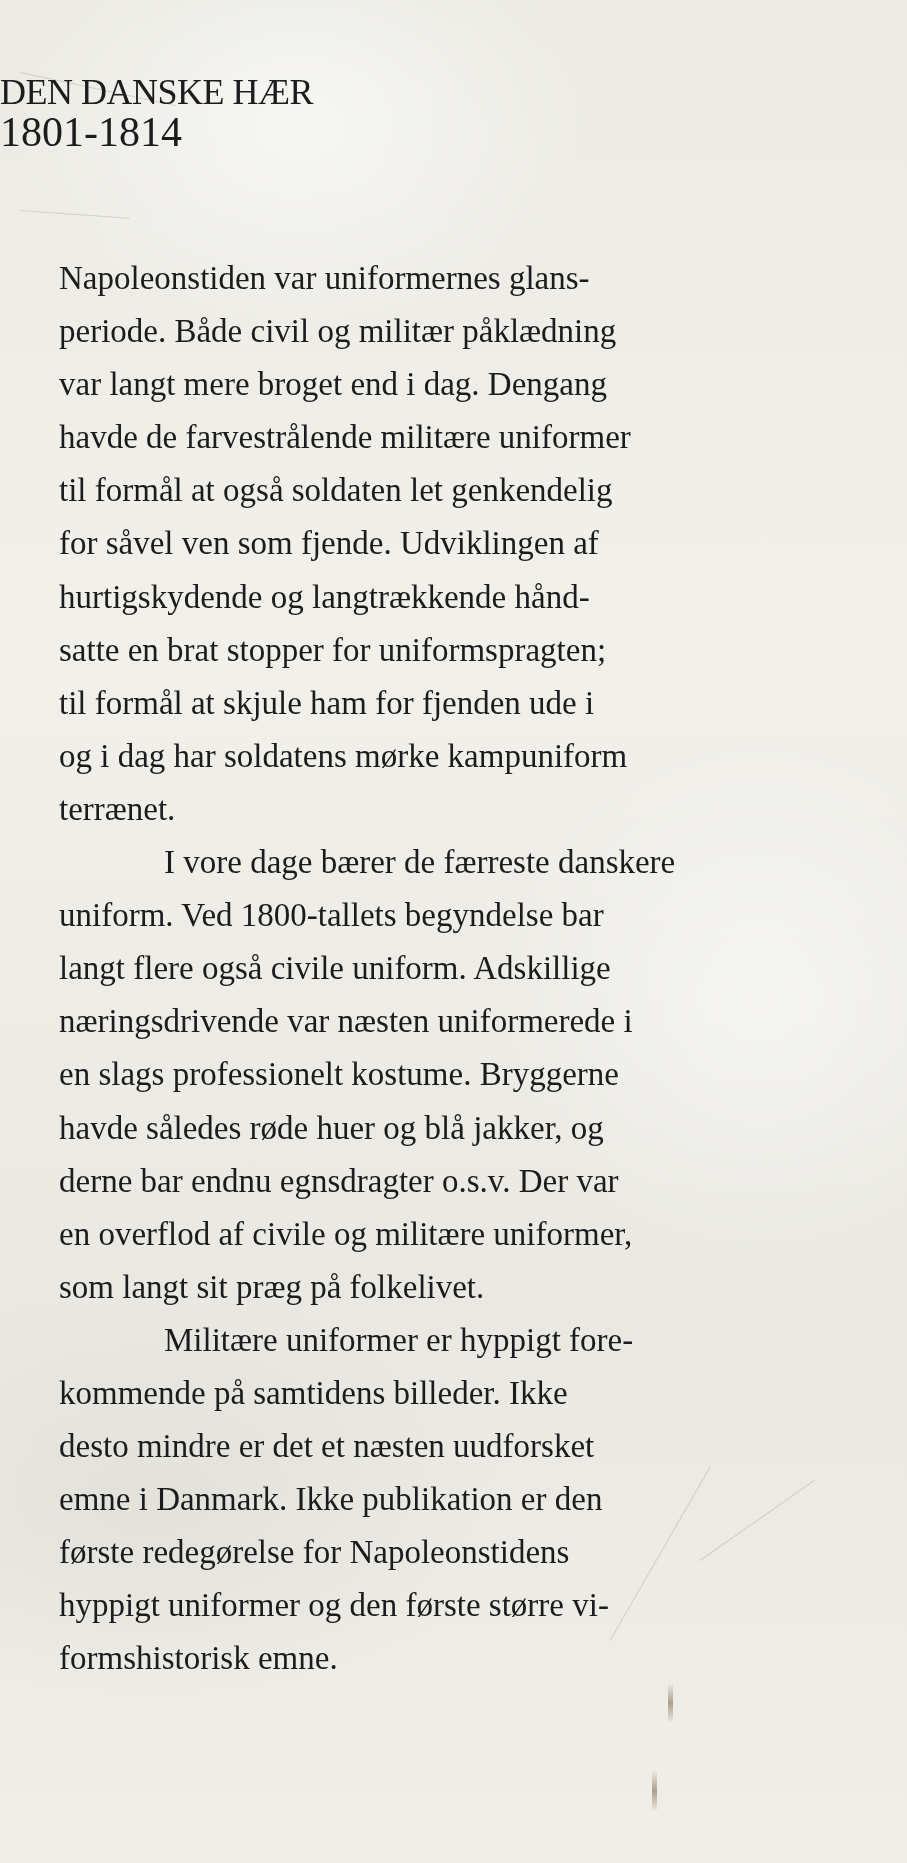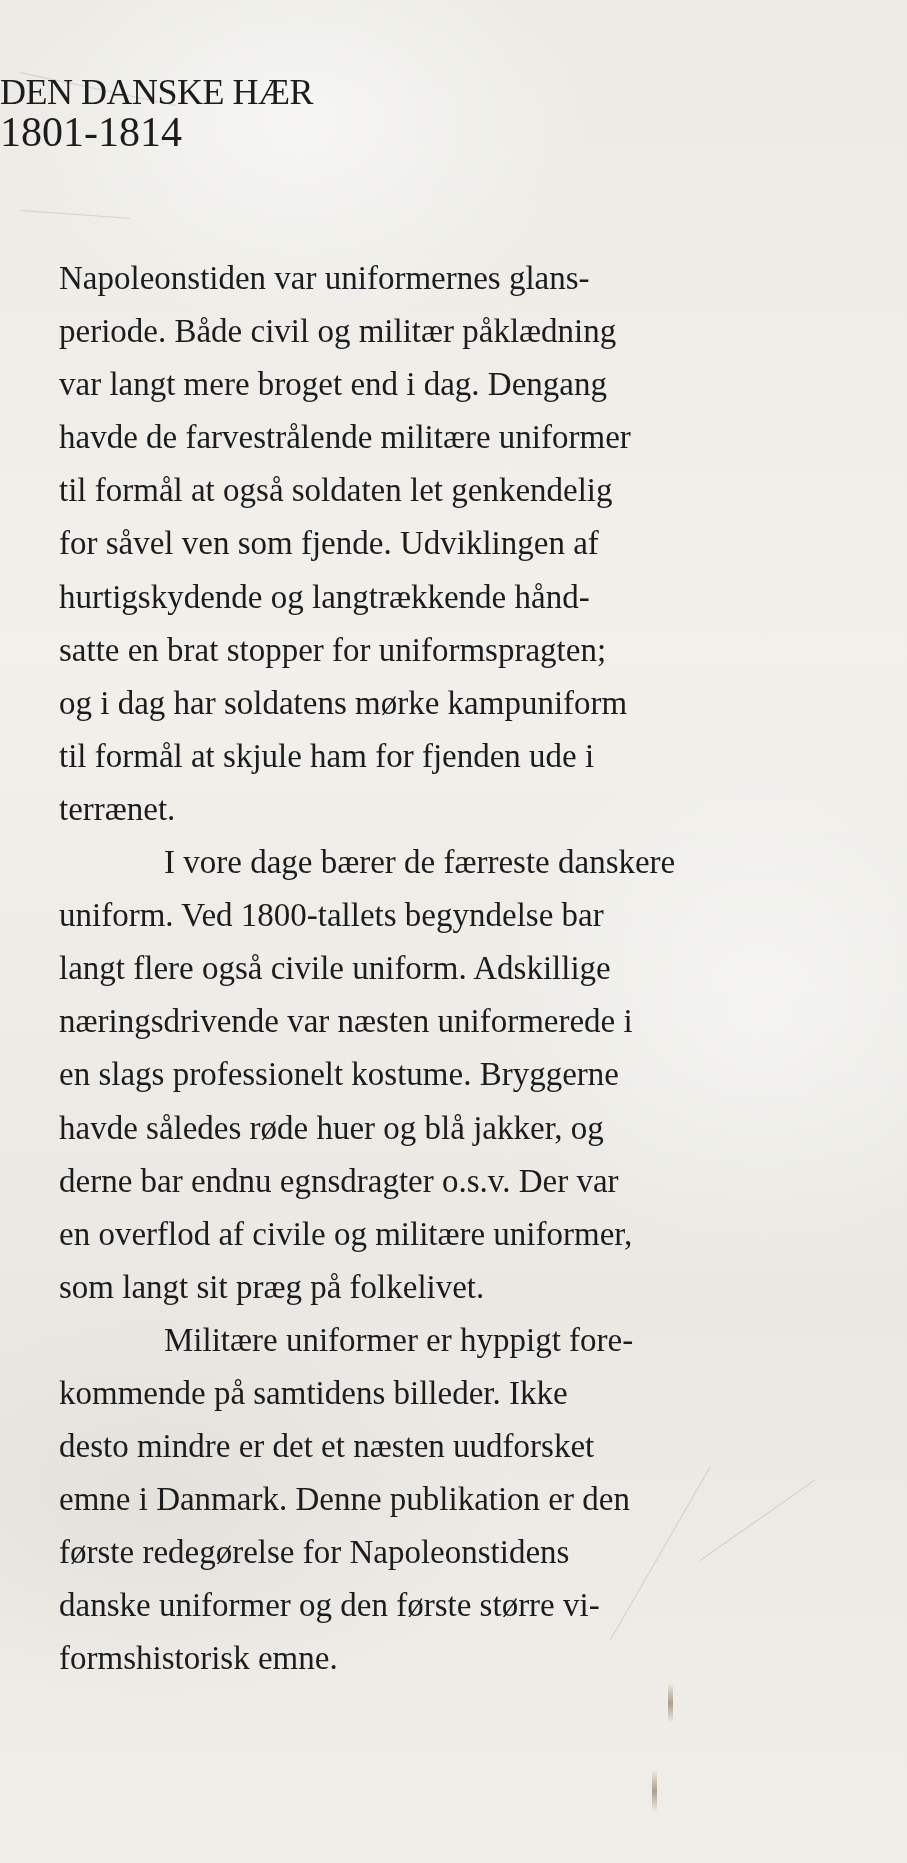--- a/index.html
+++ b/index.html
@@ -84,34 +84,34 @@
 <div class="body-text">
 
   <span class="ln">Napoleonstiden var uniformernes glans-</span>
   <span class="ln">periode. Både civil og militær påklædning</span>
   <span class="ln">var langt mere broget end i dag. Dengang</span>
   <span class="ln">havde de farvestrålende militære uniformer</span>
   <span class="ln">til formål at også soldaten let genkendelig</span>
   <span class="ln">for såvel ven som fjende. Udviklingen af</span>
   <span class="ln">hurtigskydende og langtrækkende hånd-</span>
   <span class="ln">satte en brat stopper for uniformspragten;</span>
+  <span class="ln">til formål at skjule ham for fjenden ude i</span>
   <span class="ln">og i dag har soldatens mørke kampuniform</span>
-  <span class="ln">til formål at skjule ham for fjenden ude i</span>
   <span class="ln">terrænet.</span>
 
   <span class="ln indent">I vore dage bærer de færreste danskere</span>
   <span class="ln">uniform. Ved 1800-tallets begyndelse bar</span>
   <span class="ln">langt flere også civile uniform. Adskillige</span>
   <span class="ln">næringsdrivende var næsten uniformerede i</span>
   <span class="ln">en slags professionelt kostume. Bryggerne</span>
   <span class="ln">havde således røde huer og blå jakker, og</span>
   <span class="ln">derne bar endnu egnsdragter o.s.v. Der var</span>
   <span class="ln">en overflod af civile og militære uniformer,</span>
   <span class="ln">som langt sit præg på folkelivet.</span>
 
   <span class="ln indent">Militære uniformer er hyppigt fore-</span>
   <span class="ln">kommende på samtidens billeder. Ikke</span>
   <span class="ln">desto mindre er det et næsten uudforsket</span>
-  <span class="ln">emne i Danmark. Denne publikation er den</span>
+  <span class="ln">emne i Danmark. Ikke publikation er den</span>
   <span class="ln">første redegørelse for Napoleonstidens</span>
-  <span class="ln">danske uniformer og den første større vi-</span>
+  <span class="ln">hyppigt uniformer og den første større vi-</span>
   <span class="ln">formshistorisk emne.</span>
 </div>
 
 </body></html>

